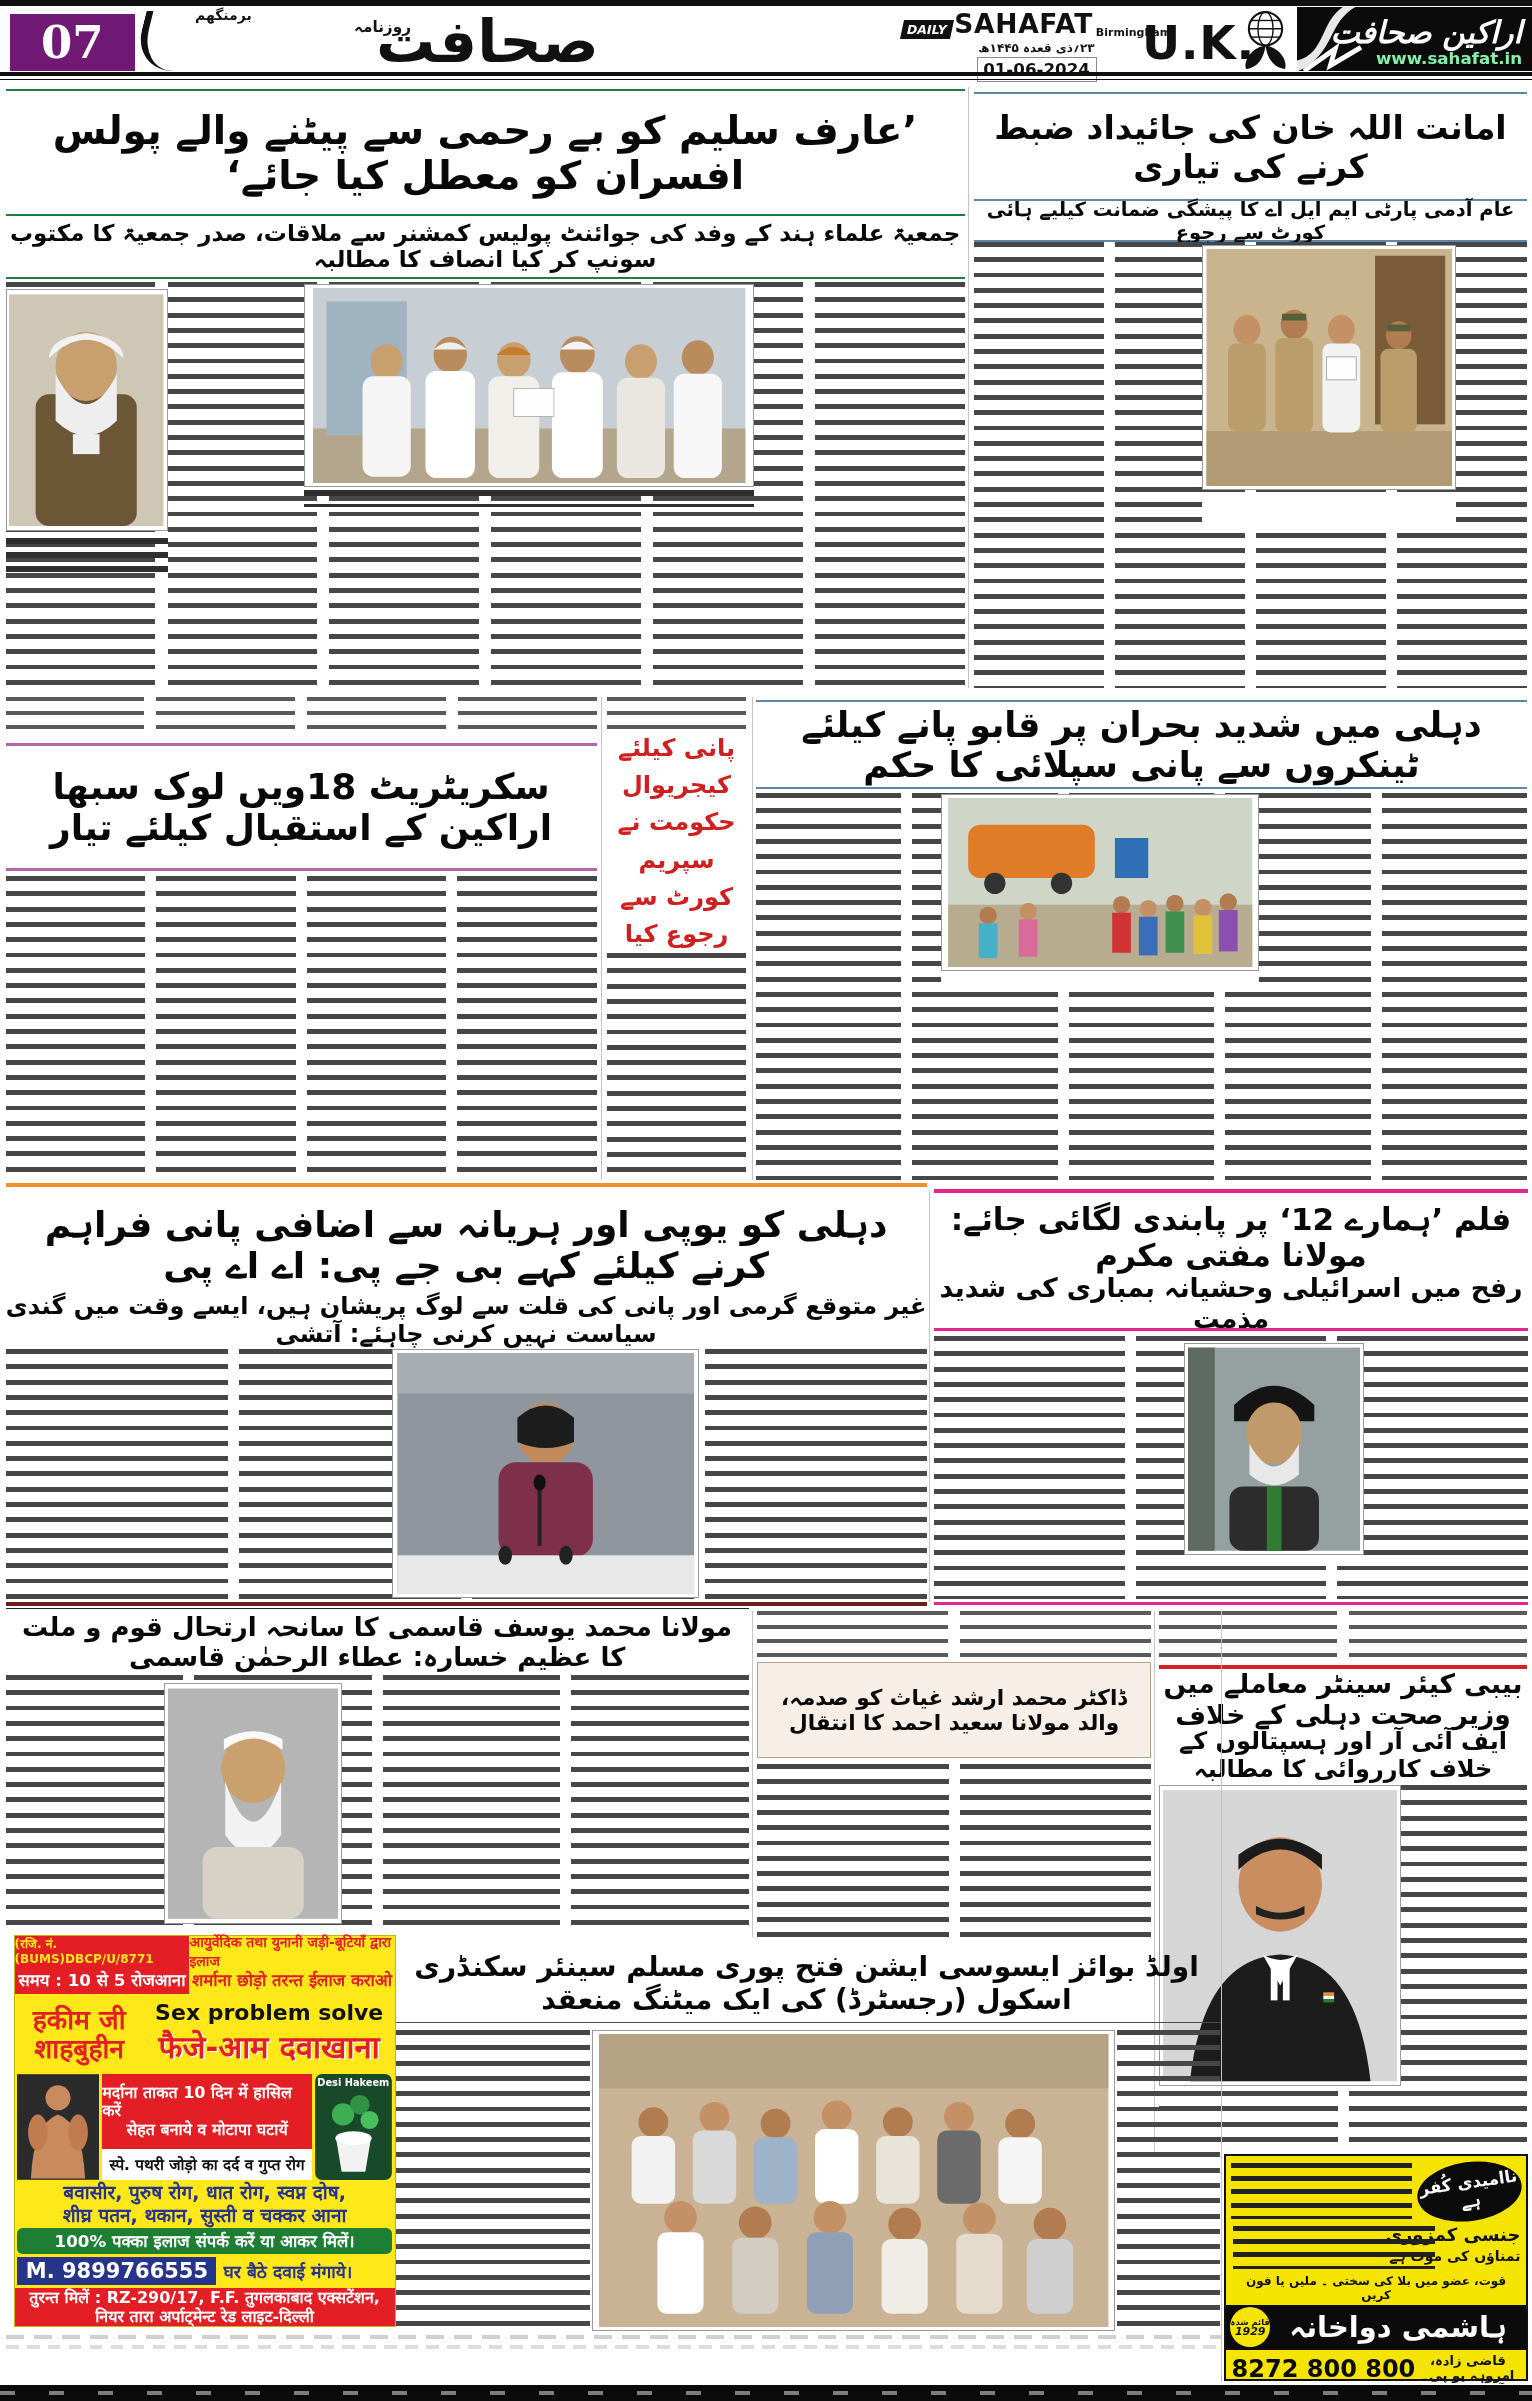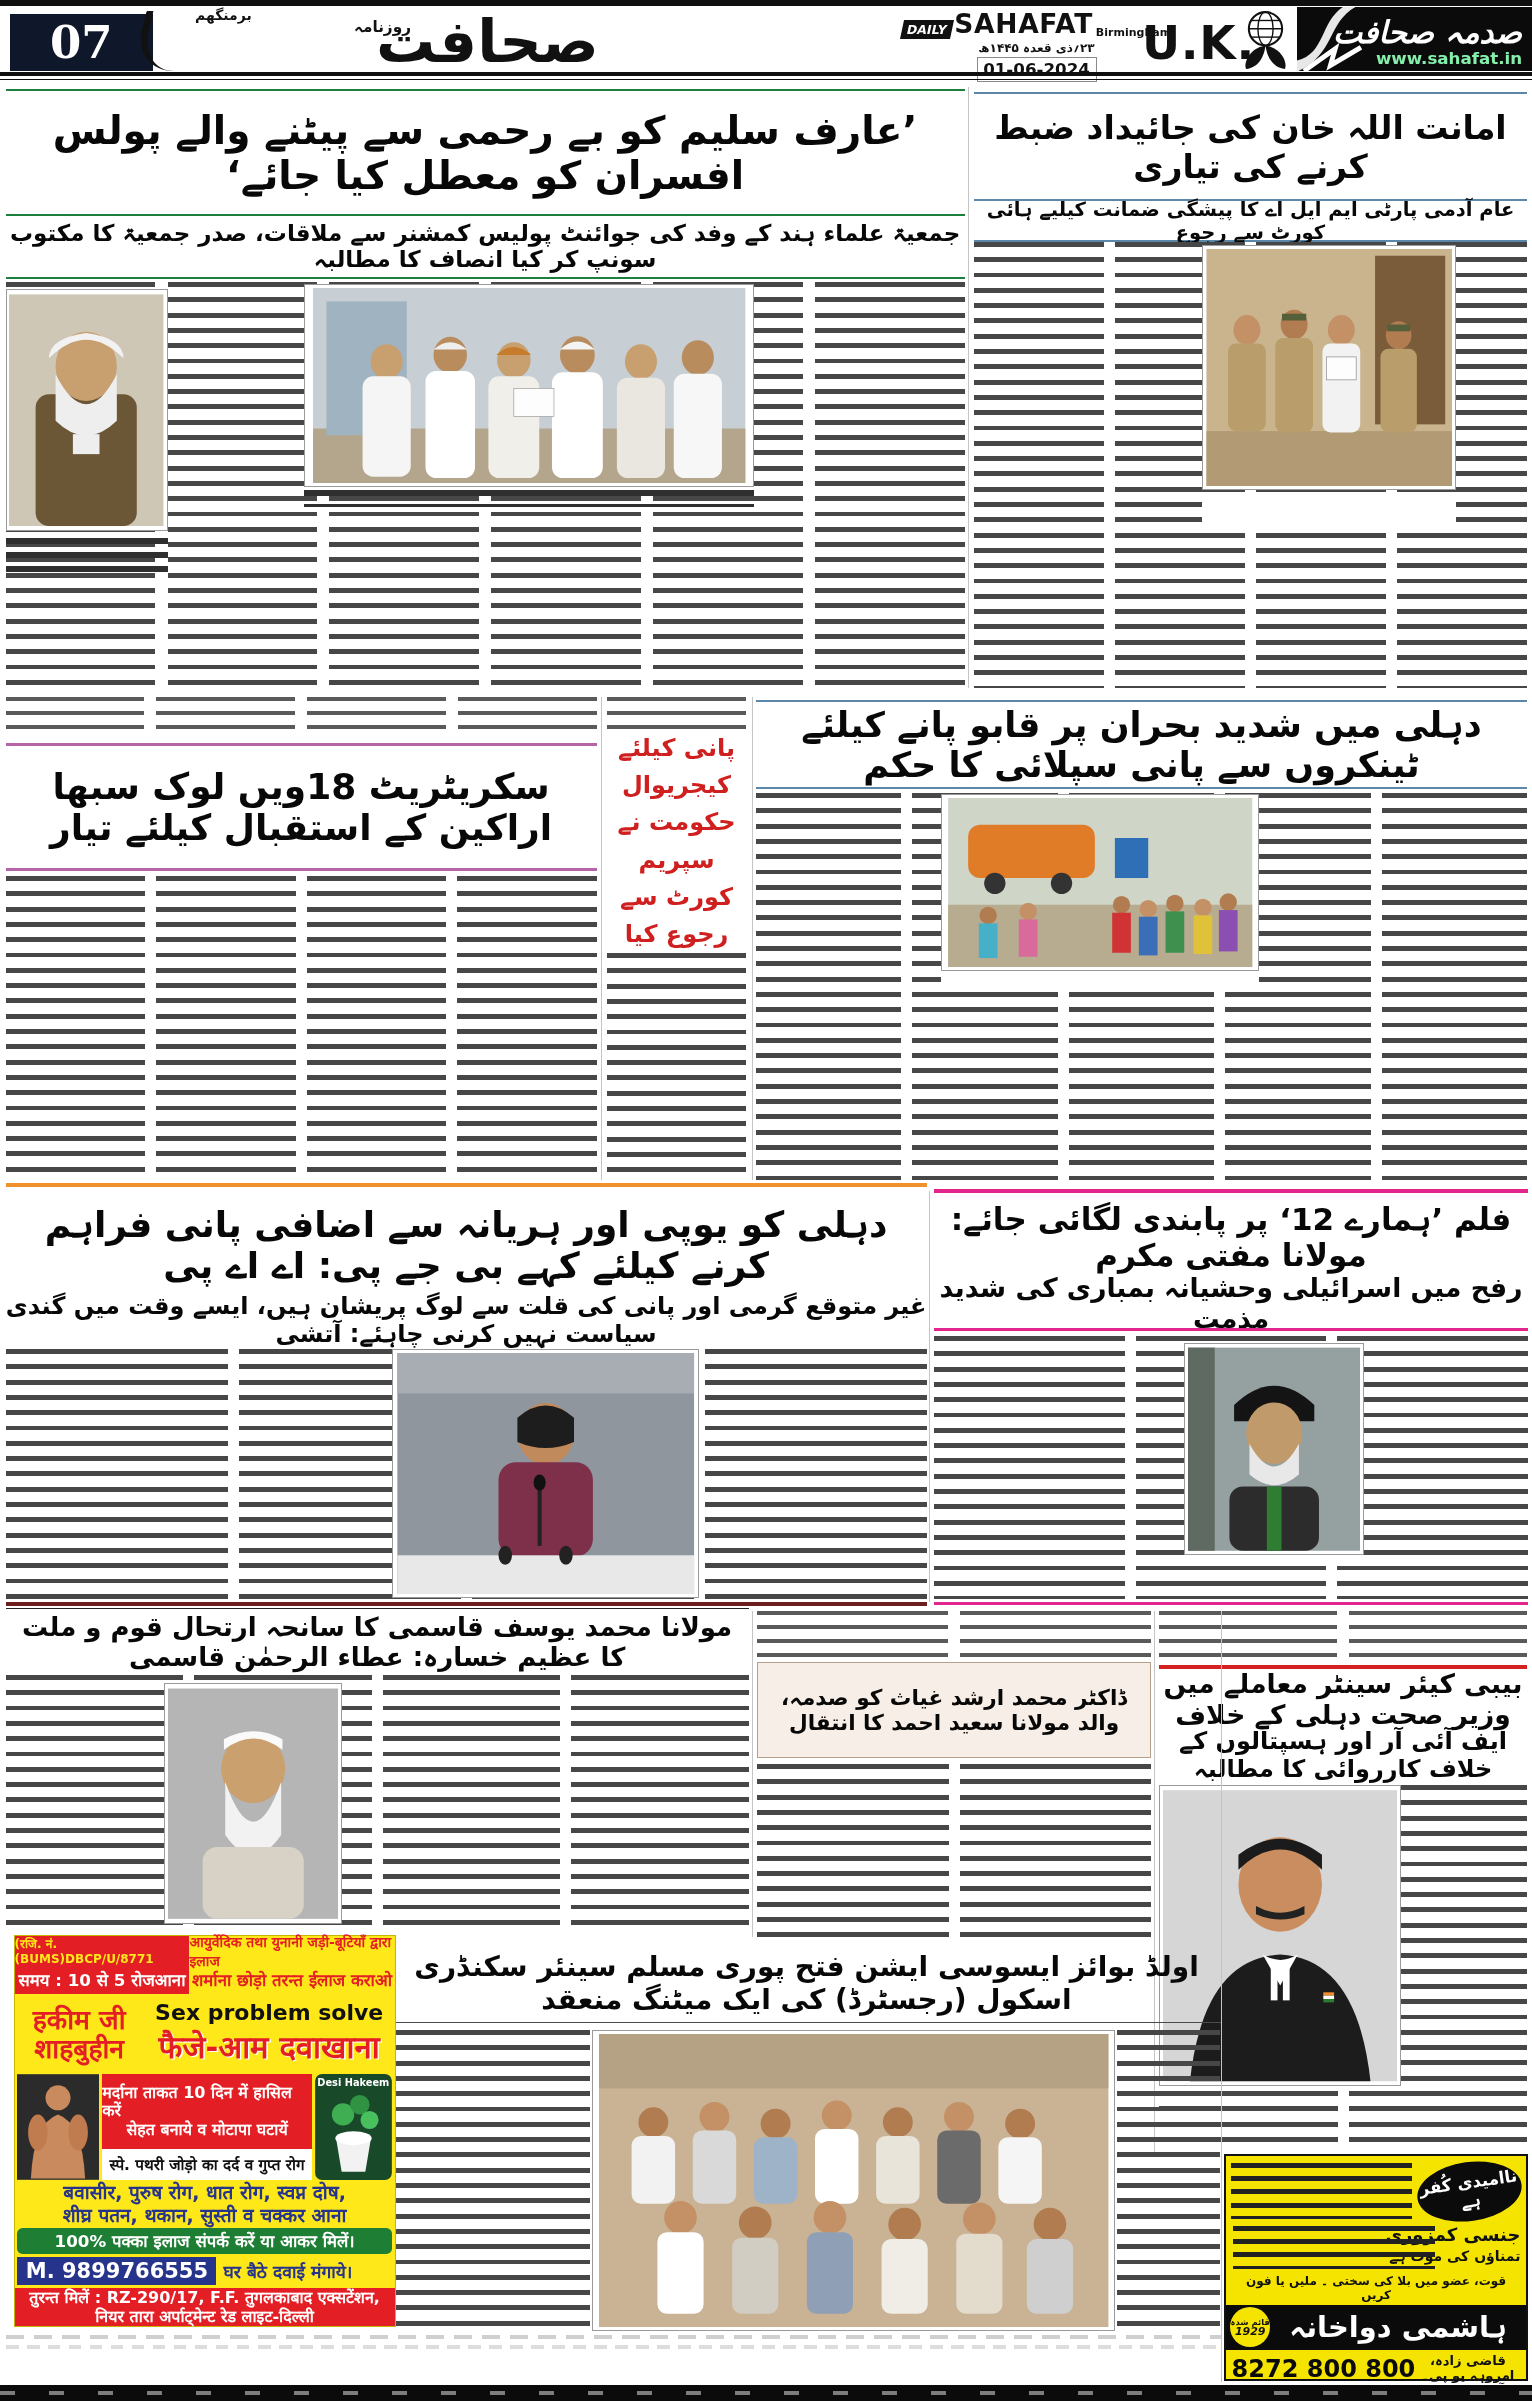--- a/index.html
+++ b/index.html
@@ -22,21 +22,21 @@
   .chip-red{background:#e31e24;color:#ffe81a;font-weight:bold;display:flex;align-items:center;justify-content:center;}
   .devan{font-family:"DejaVu Sans","Liberation Sans",sans-serif;}
 </style>
 </head>
 <body>
 
 <div class="page">
 
   <div class="abs hdr-blackline" style="left:0;top:6;width:1533px;height:5.6px;"></div>
 
-  <div class="abs" style="left:9.8px;top:14px;width:143px;height:57px;background:#0f172a;display:flex;align-items:center;justify-content:center;">
+  <div class="abs" style="left:9.8px;top:14px;width:125px;height:57px;background:#701a75;display:flex;align-items:center;justify-content:center;">
     <span style="color:#fff;font-family:'DejaVu Serif',serif;font-weight:bold;font-size:45px;">07</span>
   </div>
 
   <div class="abs" style="left:139px;top:11px;width:42px;height:60px;border-left:7px solid #111;border-radius:0 0 0 42px;transform:skewX(-14deg);"></div>
 
   <div class="abs rtl" style="left:174px;top:7px;width:627px;height:66px;text-align:center;">
     <span style="font-size:59px;font-weight:bold;letter-spacing:1.4px;" lang="ur">صحافت</span>
     <span class="abs" style="right:390px;top:11px;font-size:15.3px;font-weight:bold;" lang="ur">روزنامہ</span>
     <span class="abs" style="left:21px;top:0;font-size:14px;font-weight:bold;" lang="ur">برمنگھم</span>
   </div>
@@ -65,21 +65,21 @@
       <path d="M44 54 C20 58 12 80 16 88 C34 86 42 70 44 54 Z" fill="#111"></path>
       <path d="M44 54 C68 58 76 80 72 88 C54 86 46 70 44 54 Z" fill="#111"></path>
     </svg>
   </div>
 
   <div class="abs" style="left:1297px;top:7px;width:235px;height:64px;background:#0b0b0b;overflow:hidden;">
     <svg class="abs" style="left:0;top:0;width:100%;height:100%;" viewBox="0 0 338 92">
       <path d="M-5 95 C60 70 40 15 95 -5 L75 -5 C30 15 45 70 -5 78 Z" fill="#fff" opacity="0.9"></path>
       <path d="M10 92 L55 60 L48 84 L92 58" fill="none" stroke="#fff" stroke-width="7"></path>
     </svg>
-    <div class="rtl" style="position:absolute;right:9.8px;top:7px;color:#fff;font-size:31px;font-weight:bold;font-style:italic;" lang="ur">صدمہ صحافت</div>
+    <div class="rtl" style="position:absolute;right:9.8px;top:7px;color:#fff;font-size:31px;font-weight:bold;font-style:italic;" lang="ur">اراکین صحافت</div>
     <div style="position:absolute;right:9.8px;bottom:2.8px;color:#86efac;font-size:16.7px;font-weight:bold;">www.sahafat.in</div>
   </div>
 
   <div class="abs hdr-blackline" style="left:0;top:72px;width:1533px;height:4.2px;"></div>
   <div class="abs hdr-blackline" style="left:0;top:79px;width:1533px;height:1.4px;"></div>
 
   <div class="abs" style="left:5.6px;top:89px;width:959px;height:123px;border-top:2.8px solid #1e7e3e;border-bottom:2.1px solid #1e7e3e;">
     <div class="hl rtl" style="width:100%;height:100%;font-size:39px;" lang="ur">’عارف سلیم کو بے رحمی سے پیٹنے والے پولس افسران کو معطل کیا جائے‘</div>
   </div>
   <div class="abs" style="left:5.6px;top:214px;width:959px;height:63px;border-bottom:2.8px solid #1e7e3e;">

